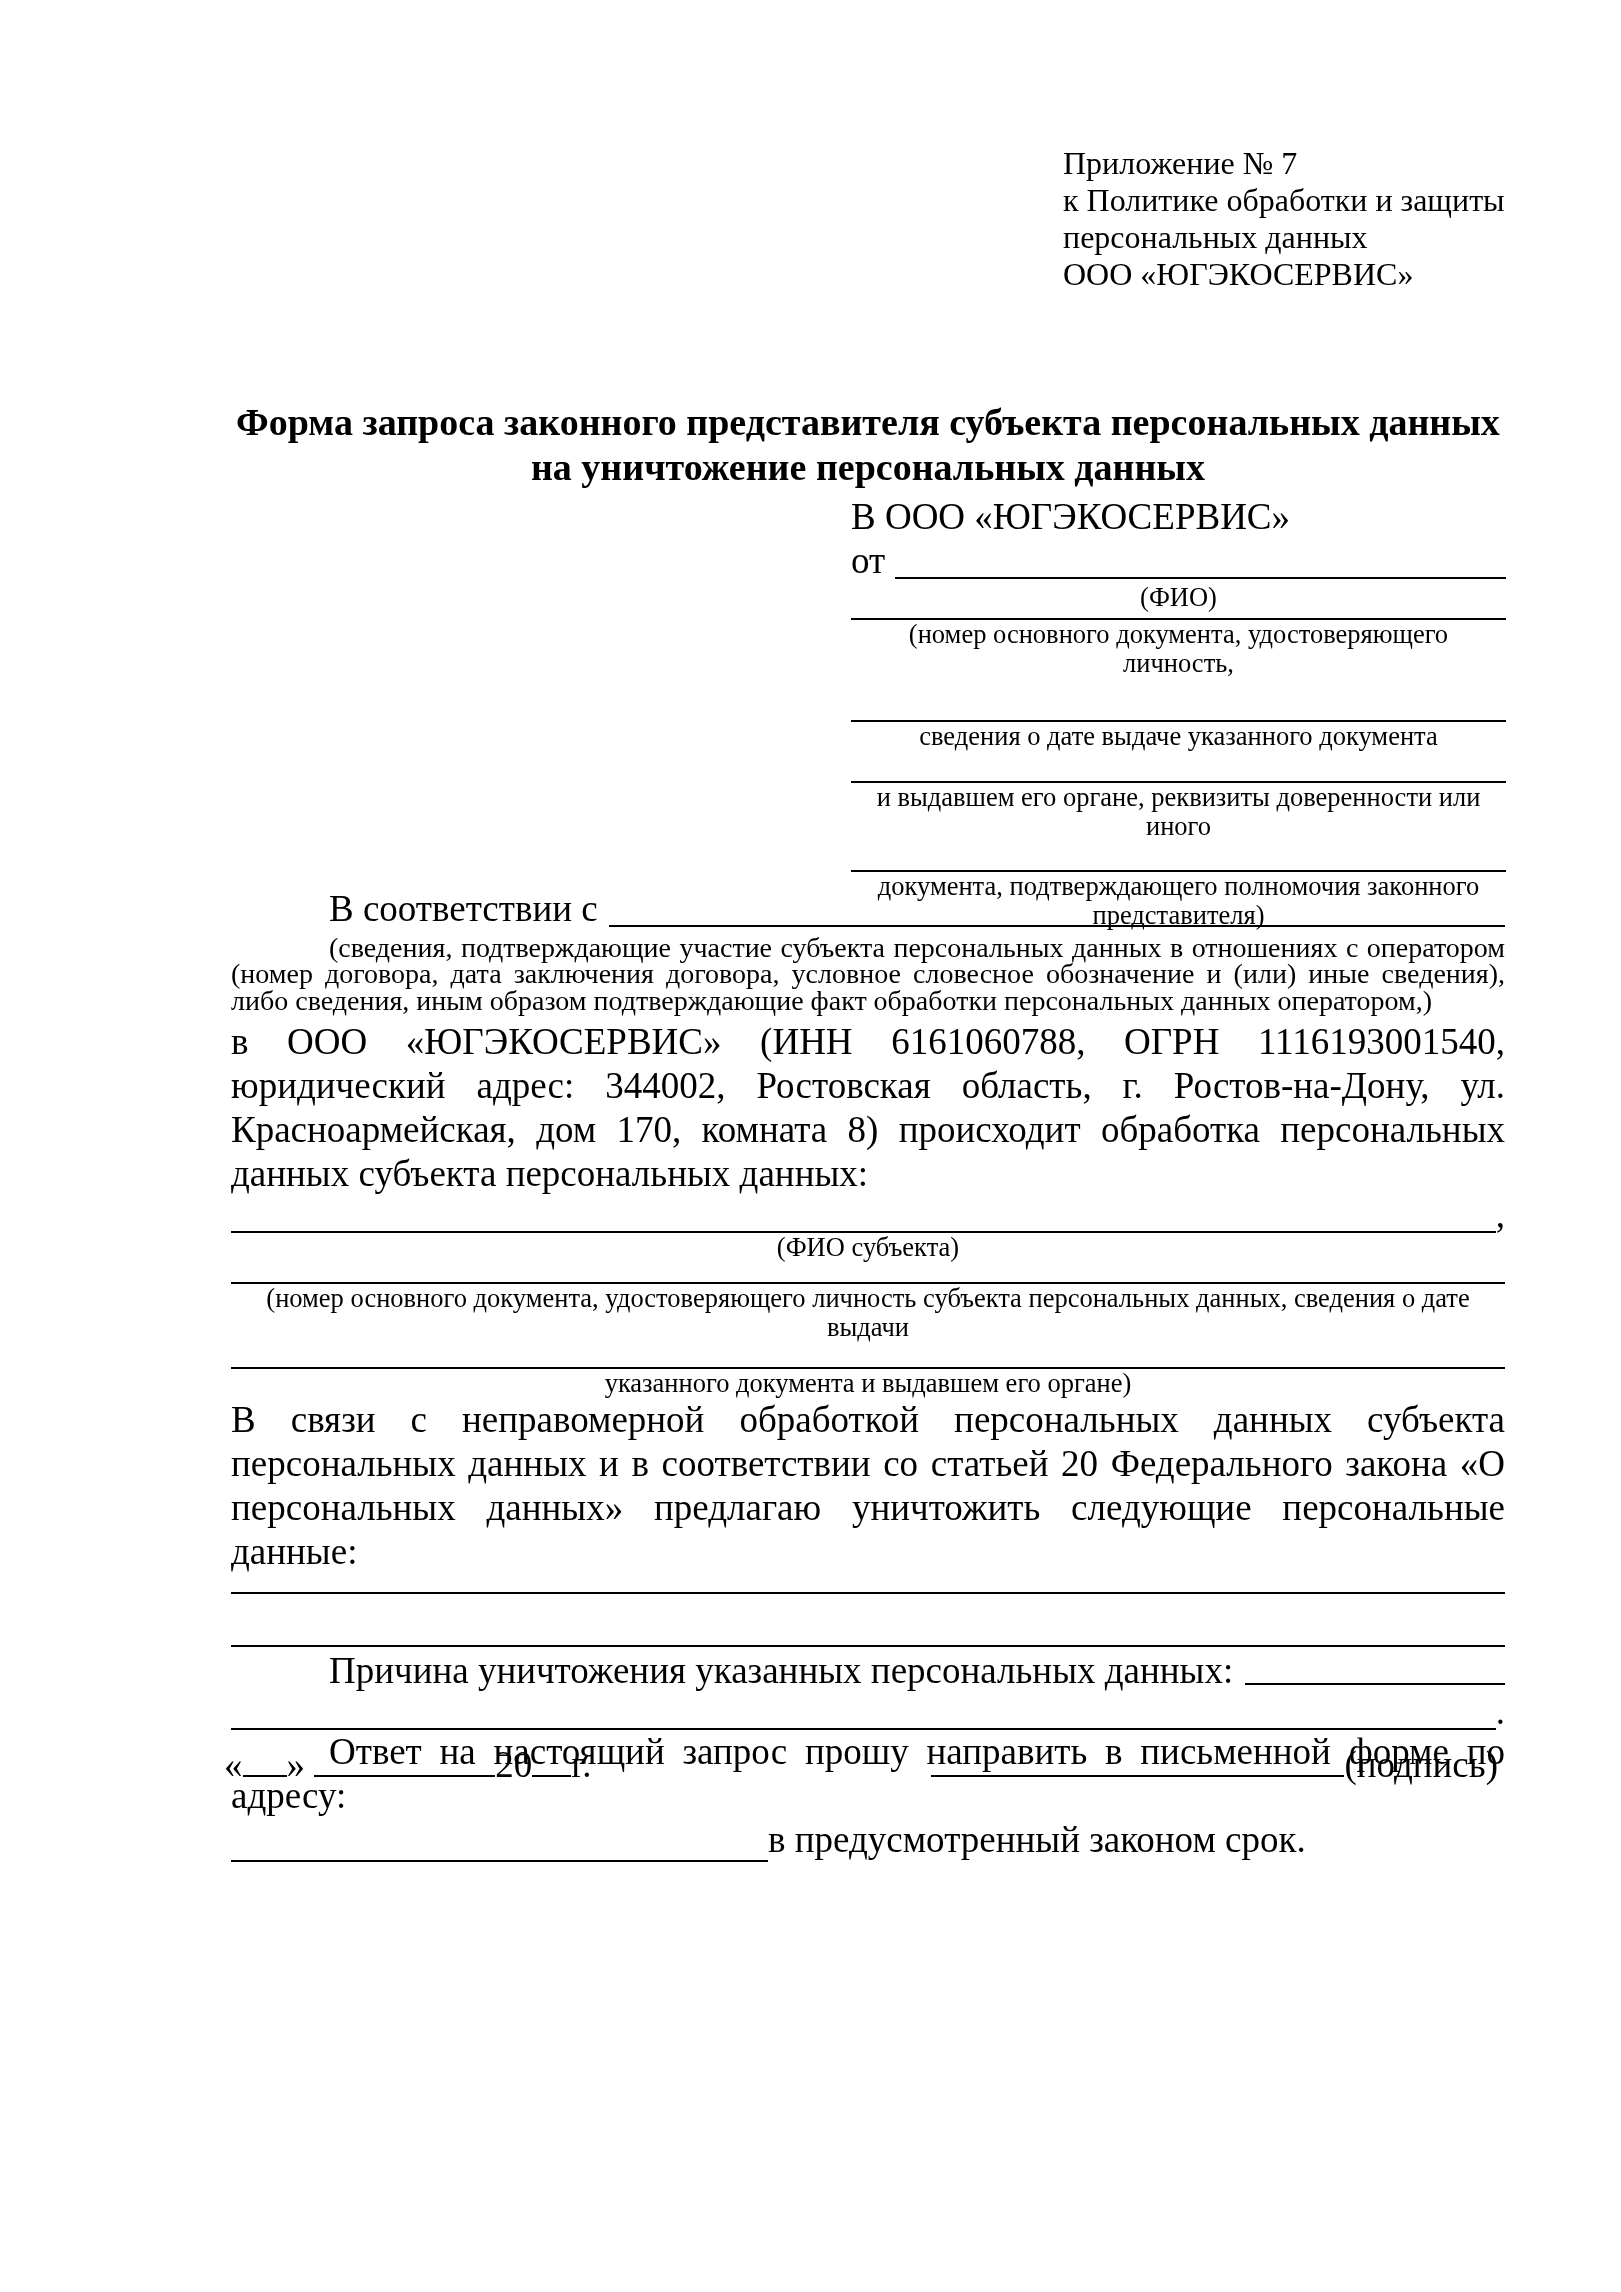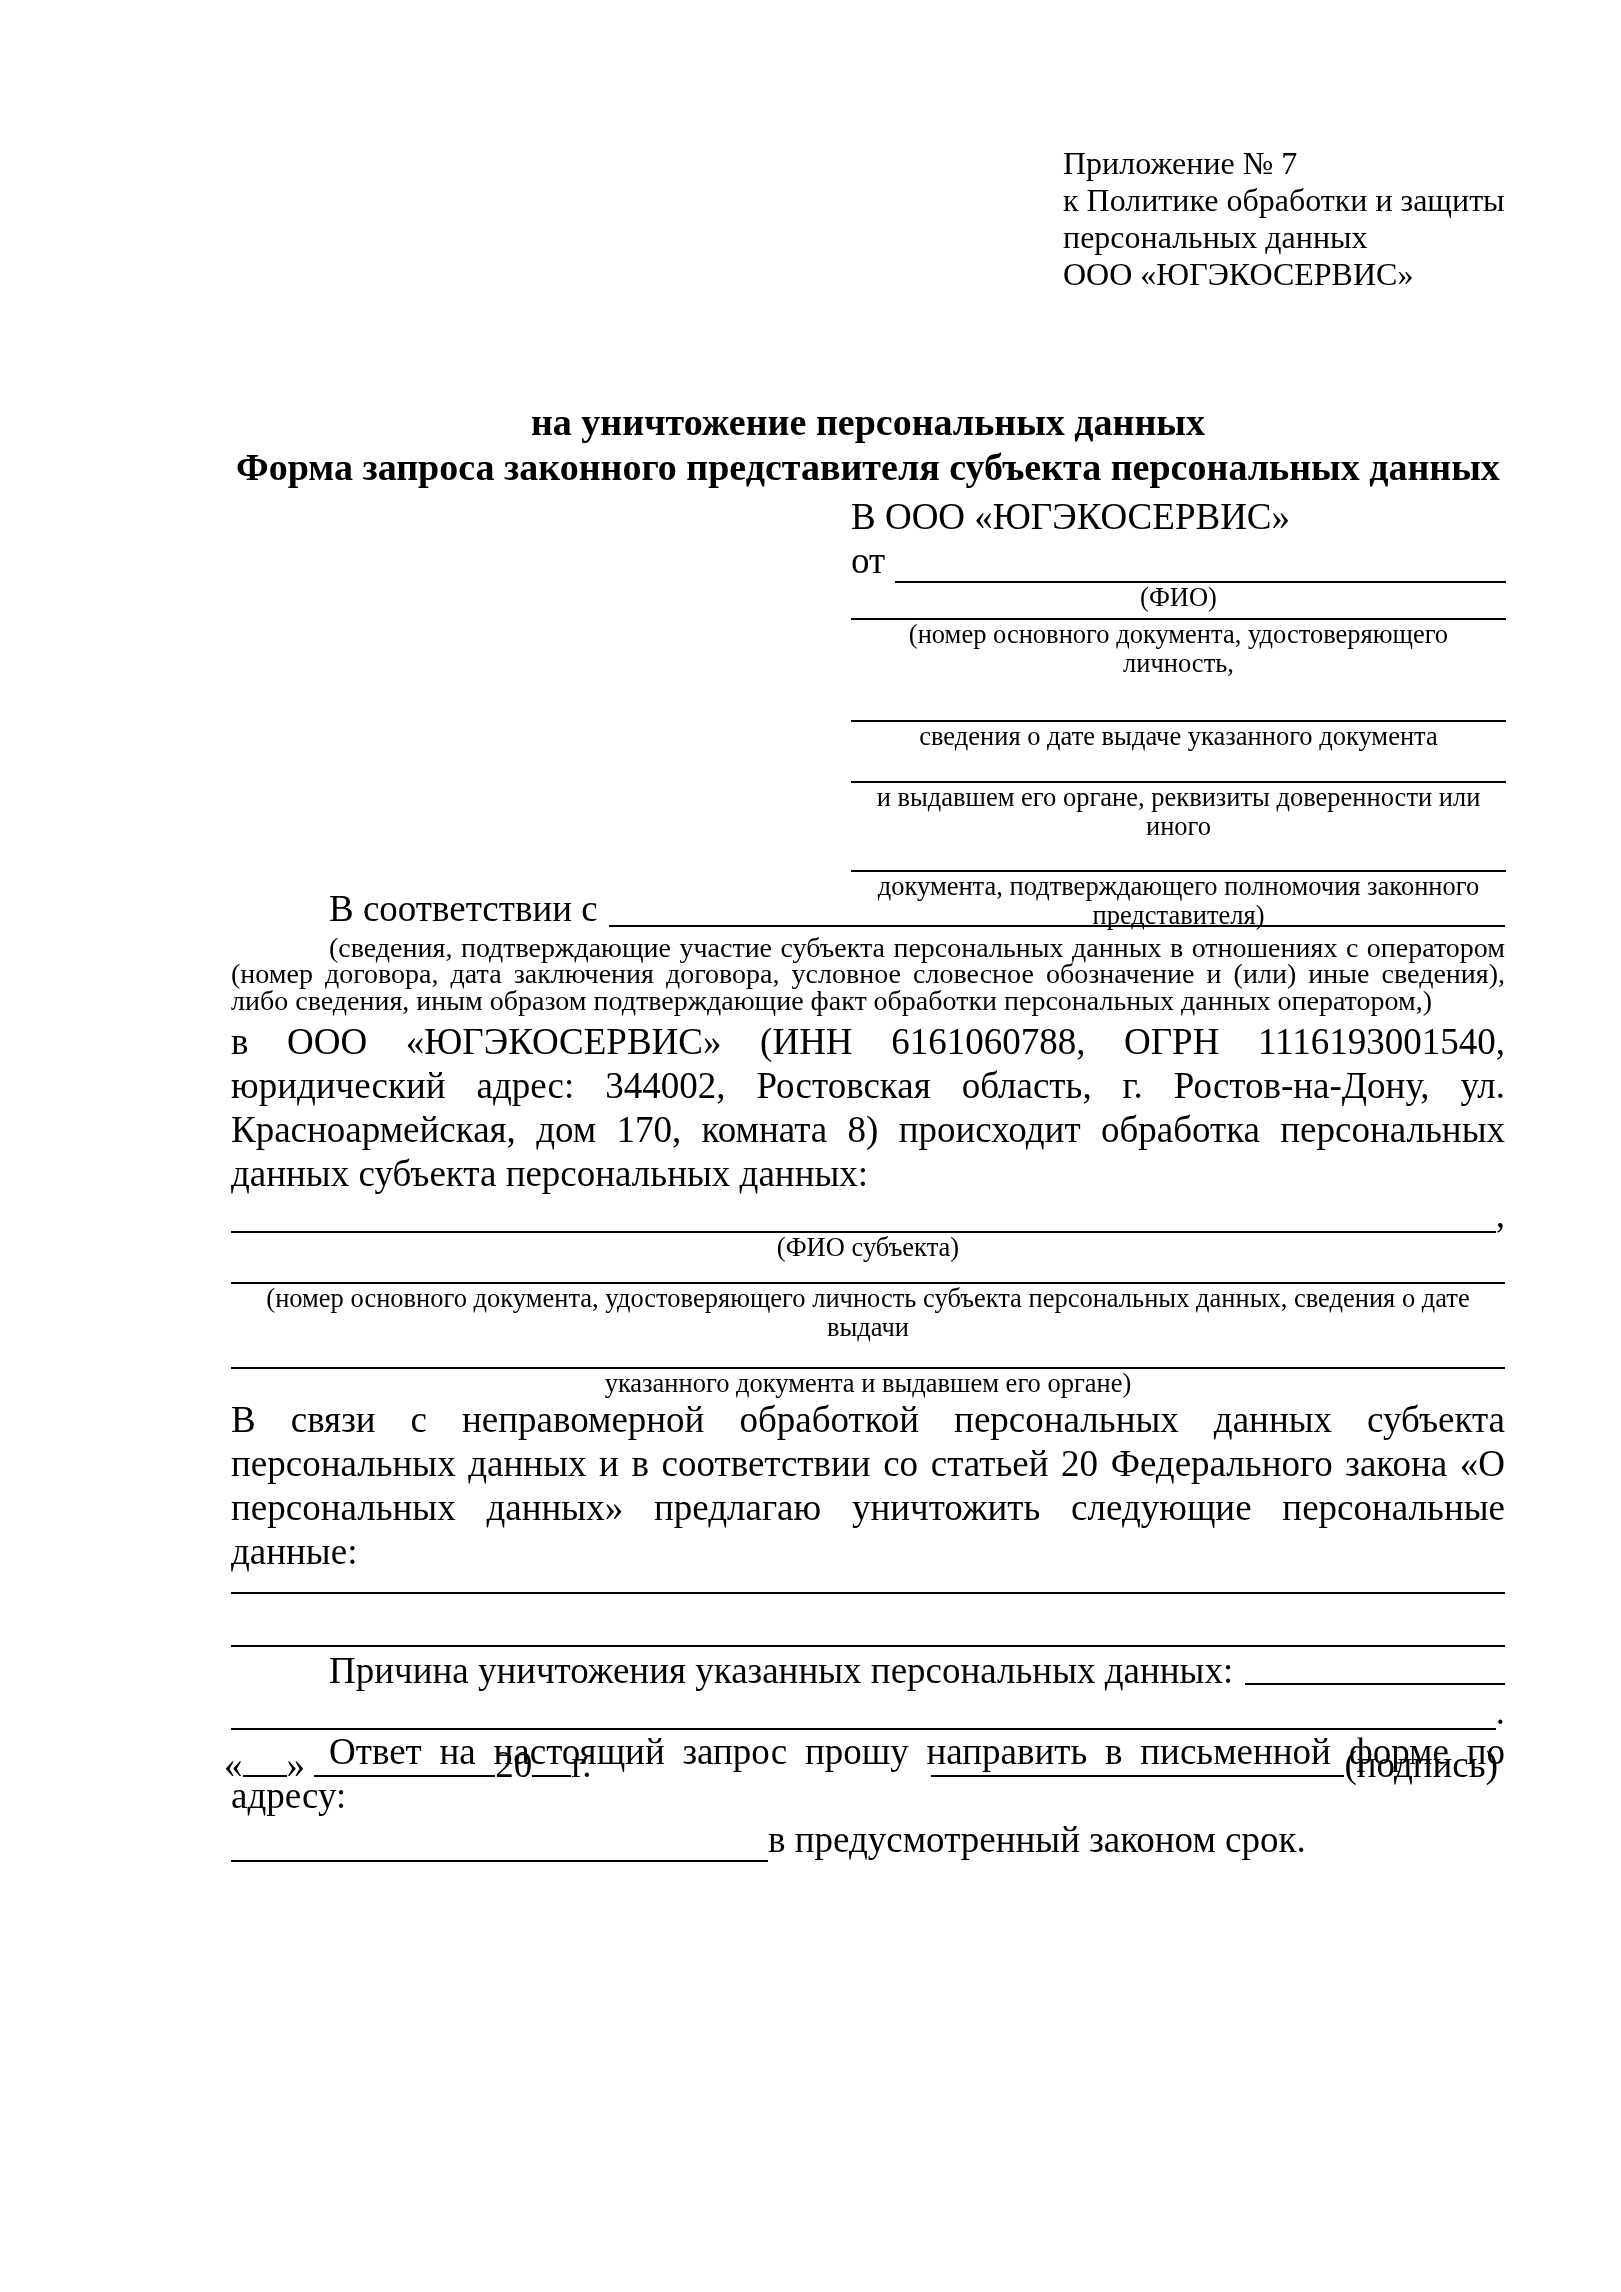--- a/index.html
+++ b/index.html
@@ -33,21 +33,21 @@
     white-space: nowrap;
   }
   
   .to-block {
     position: absolute;
     left: 851px; top: 495px;
     width: 655px;
     font-size: 37px;
     line-height: 44px;
   }
-  .from-row { display: flex; align-items: flex-end; }
+  .from-row { display: flex; align-items: center; }
   .from-row .grow {
     flex: 1;
     height: 36px;
     margin-left: 9.8px;
     border-bottom: 2.9px solid #000;
   }
   .caption {
     font-size: 26.5px;
     line-height: 29px;
     text-align: center;
@@ -134,22 +134,22 @@
 <div class="page">
 
   <div class="appendix">
     <div>Приложение № 7</div>
     <div>к Политике обработки и защиты</div>
     <div>персональных данных</div>
     <div>ООО «ЮГЭКОСЕРВИС»</div>
   </div>
 
   <div class="title">
+    <div>Форма запроса законного представителя субъекта персональных данных</div>
     <div>на уничтожение персональных данных</div>
-    <div>Форма запроса законного представителя субъекта персональных данных</div>
   </div>
 
   <div class="to-block">
     <div>В ООО «ЮГЭКОСЕРВИС»</div>
     <div class="from-row">
       <span>от</span>
       <span class="grow"></span>
     </div>
     <div class="caption">(ФИО)</div>
 

